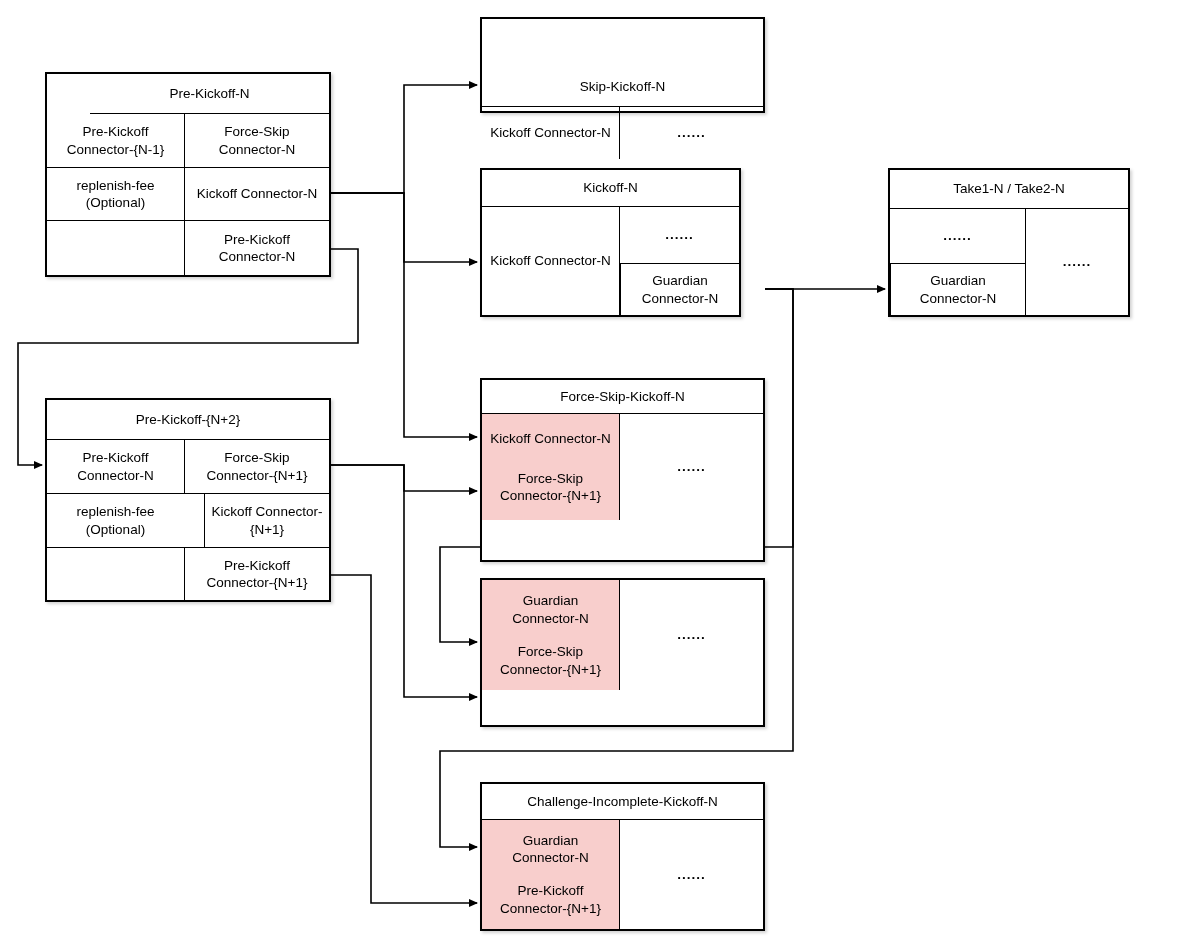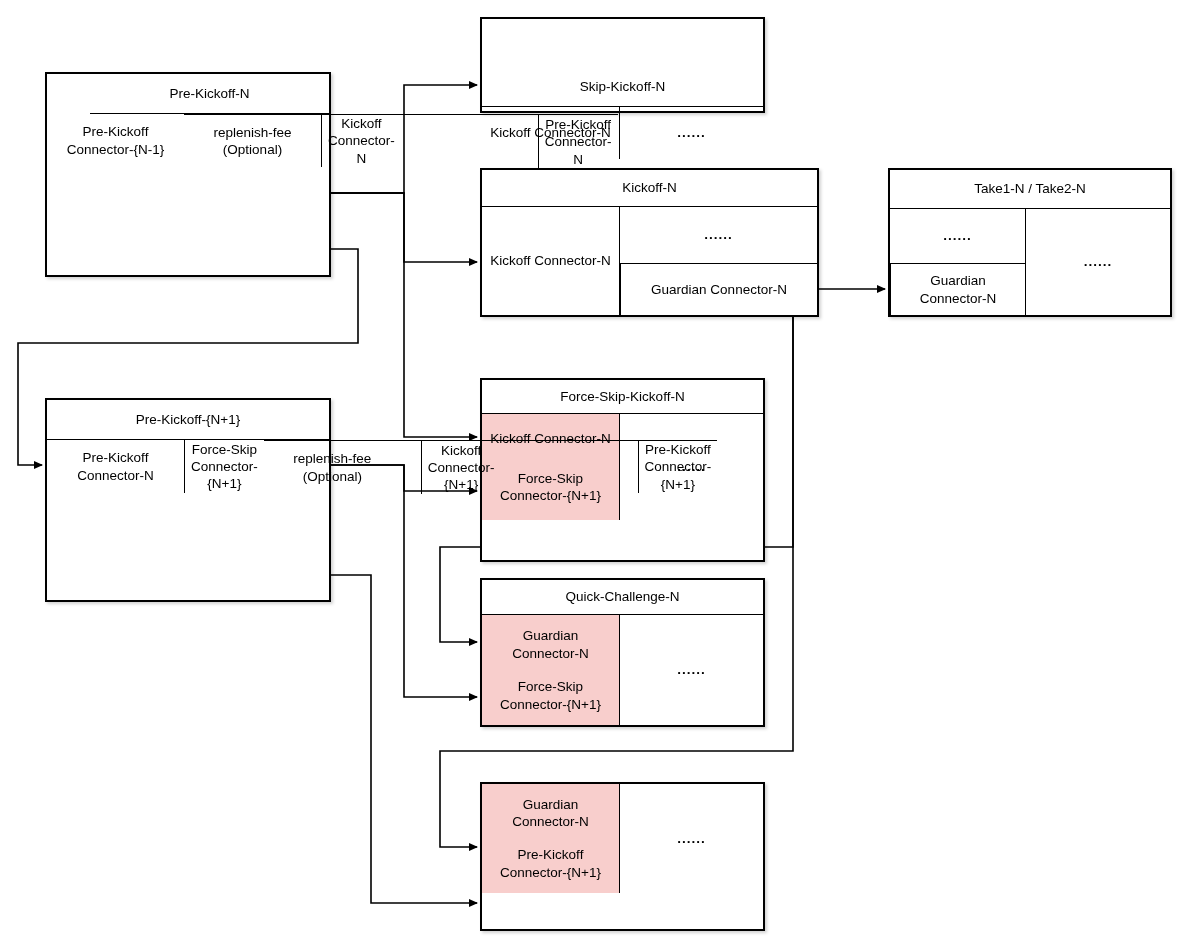--- a/index.html
+++ b/index.html
@@ -11,21 +11,21 @@
   #edges path.edge { fill:none; stroke:#000; stroke-width:1.6; }
   .node {
     position:absolute; background:#fff; border:2px solid #000; box-sizing:border-box;
     font-size:13.5px; line-height:1.28; text-align:center;
     box-shadow:2px 2px 3px rgba(0,0,0,0.18);
   }
   .hdr {
     display:flex; align-items:center; justify-content:center;
     border-bottom:1.6px solid #000; box-sizing:border-box;
   }
-  .rows { display:flex; }
+  .rows { display:flex; flex-direction:column; }
   .row { display:flex; box-sizing:border-box; }
   .row + .row { border-top:1.6px solid #000; }
   .cell {
     display:flex; align-items:center; justify-content:center;
     box-sizing:border-box; padding:2px 6px; overflow:hidden;
   }
   .cell + .cell, .bl { border-left:1.6px solid #000; }
   .bt { border-top:1.6px solid #000; }
   .body { display:flex; box-sizing:border-box; }
   .col { display:flex; flex-direction:column; box-sizing:border-box; }
@@ -58,52 +58,53 @@
       <path d="M765,289 L885,289" class="edge" marker-end="url(#arrow)"></path>
       <path d="M765,289 L793,289 L793,547 L440,547 L440,642 L477,642" class="edge" marker-end="url(#arrow)"></path>
       <path d="M765,289 L793,289 L793,751 L440,751 L440,847 L477,847" class="edge" marker-end="url(#arrow)"></path>
     </svg>
 
   <div class="node" style="left:45px; top:72px; width:286px; height:205px;">
     <div class="hdr" style="height:40px;margin-left:43px;">Pre-Kickoff-N</div>
     <div class="rows">
       <div class="row" style="height:53px;">
         <div class="cell" style="width:137px;">Pre-Kickoff Connector-{N-1}</div>
+        <div class="cell" style="flex:1;">Force-Skip Connector-N</div>
       </div>
       <div class="row" style="height:53px;">
         <div class="cell" style="width:137px;">replenish-fee (Optional)</div>
         <div class="cell" style="flex:1;">Kickoff Connector-N</div>
       </div>
       <div class="row" style="height:55px;">
         <div class="cell" style="width:137px;"></div>
         <div class="cell" style="flex:1;">Pre-Kickoff Connector-N</div>
       </div>
     </div>
   </div>
 
   <div class="node" style="left:480px; top:17px; width:285px; height:96px;">
     <div class="hdr" style="height:40px;margin-top:48px;">Skip-Kickoff-N</div>
     <div class="body" style="height:52px;">
       <div class="cell" style="width:137px;">Kickoff Connector-N</div>
       <div class="cell dots" style="flex:1;">......</div>
     </div>
   </div>
 
-  <div class="node" style="left:480px; top:168px; width:339px; height:149px;">
+  <div class="node" style="left:480px; top:168px; width:261px; height:149px;">
     <div class="hdr" style="height:37px;">Kickoff-N</div>
     <div class="body" style="height:108px;">
       <div class="cell" style="width:137px;">Kickoff Connector-N</div>
       <div class="col bl" style="flex:1;">
         <div class="cell dots" style="height:56px;">......</div>
         <div class="cell bt" style="flex:1;">Guardian Connector-N</div>
       </div>
     </div>
   </div>
 
-  <div class="node" style="left:888px; top:168px; width:284px; height:149px;">
+  <div class="node" style="left:888px; top:168px; width:242px; height:149px;">
     <div class="hdr" style="height:39px;">Take1-N / Take2-N</div>
     <div class="body" style="height:106px;">
       <div class="col" style="width:135px;">
         <div class="cell dots" style="height:54px;">......</div>
         <div class="cell bt" style="flex:1;">Guardian Connector-N</div>
       </div>
       <div class="cell dots bl" style="flex:1;">......</div>
     </div>
   </div>
 
@@ -112,49 +113,49 @@
     <div class="body" style="height:106px;">
       <div class="pink" style="width:137px;">
         <div class="lbl">Kickoff Connector-N</div>
         <div class="lbl">Force-Skip Connector-{N+1}</div>
       </div>
       <div class="cell dots bl" style="flex:1;">......</div>
     </div>
   </div>
 
   <div class="node" style="left:45px; top:398px; width:286px; height:204px;">
-    <div class="hdr" style="height:40px;">Pre-Kickoff-{N+1}</div>
+    <div class="hdr" style="height:40px;">Pre-Kickoff-{N+2}</div>
     <div class="rows">
       <div class="row" style="height:53px;">
         <div class="cell" style="width:137px;">Pre-Kickoff Connector-N</div>
         <div class="cell" style="flex:1;">Force-Skip Connector-{N+1}</div>
       </div>
       <div class="row" style="height:54px;">
         <div class="cell" style="width:137px;">replenish-fee (Optional)</div>
         <div class="cell" style="flex:1;margin-left:20px;">Kickoff Connector-{N+1}</div>
       </div>
       <div class="row" style="height:53px;">
         <div class="cell" style="width:137px;"></div>
         <div class="cell" style="flex:1;">Pre-Kickoff Connector-{N+1}</div>
       </div>
     </div>
   </div>
 
   <div class="node" style="left:480px; top:578px; width:285px; height:149px;">
-    <div class="hdr" style="height:35px;">Quick-Challenge-N</div>
     <div class="body" style="height:110px;">
       <div class="pink" style="width:137px;">
         <div class="lbl">Guardian Connector-N</div>
         <div class="lbl">Force-Skip Connector-{N+1}</div>
       </div>
       <div class="cell dots bl" style="flex:1;">......</div>
     </div>
   </div>
 
   <div class="node" style="left:480px; top:782px; width:285px; height:149px;">
+    <div class="hdr" style="height:36px;">Challenge-Incomplete-Kickoff-N</div>
     <div class="body" style="height:109px;">
       <div class="pink" style="width:137px;">
         <div class="lbl">Guardian Connector-N</div>
         <div class="lbl">Pre-Kickoff Connector-{N+1}</div>
       </div>
       <div class="cell dots bl" style="flex:1;">......</div>
     </div>
   </div>
 
 </div>

